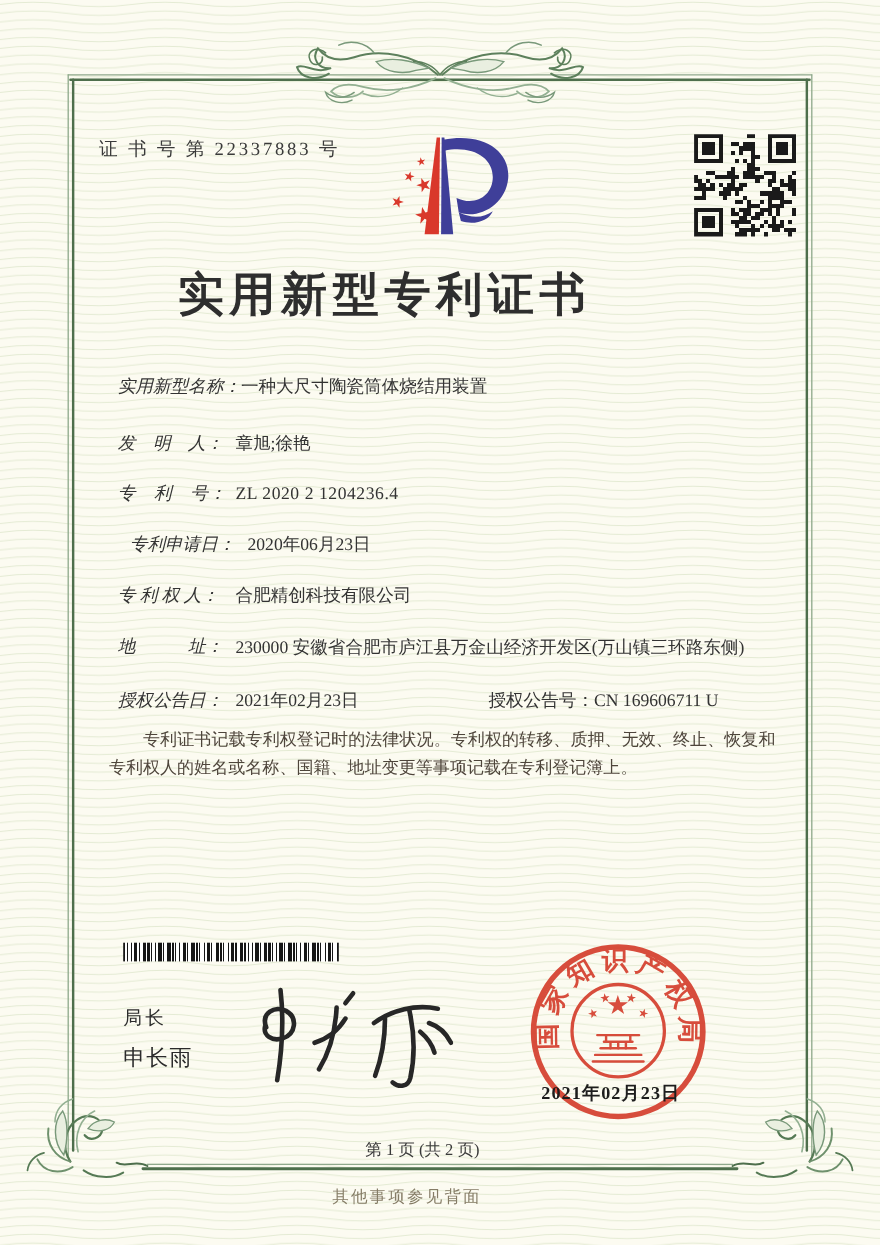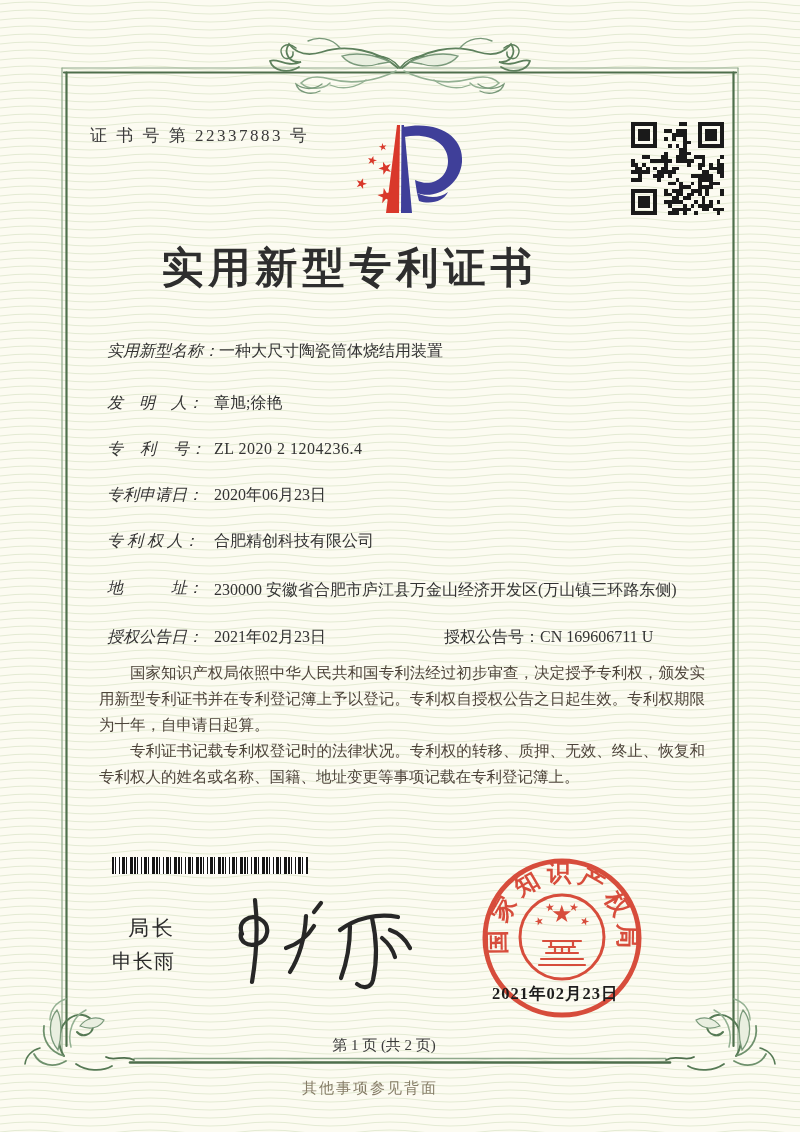--- a/index.html
+++ b/index.html
@@ -20,38 +20,38 @@
 
   .title{left:0;width:699px;top:240px;text-align:center;font-size:42px;
     letter-spacing:5px;font-weight:600;color:#2e2e2e;}
 
   .row{left:107px;font-size:16px;color:#333;white-space:nowrap;}
   .row .lbl{display:inline-block;min-width:107px;color:#333;font-style:italic;}
   .row .val{color:#333;}
   .row-name{top:341px;}
   .row-inventor{top:393px;}
   .row-patentno{top:439px;letter-spacing:0.5px;}
-  .row-filing{top:485px;}
+  .row-filing{top:485px;margin-left:11px;}
   .row-patentee{top:531px;}
   .row-address{top:578px;white-space:normal;}
   .row-address .val{display:inline-block;width:498px;vertical-align:top;line-height:24px;}
   .row-grant{top:627px;}
   .grant-no{left:444px;top:627px;font-size:16px;color:#333;white-space:nowrap;}
 
   .paras{left:99px;top:660px;width:606px;font-size:15.5px;line-height:26px;
     color:#4e453b;text-align:justify;}
   .paras p{margin:0;text-indent:2em;}
 
   .barcode{left:112px;top:857px;width:196px;height:17px;
     background:repeating-linear-gradient(90deg,
       #161616 0 2px,#fff 2px 3px,#161616 3px 4px,#fff 4px 7px,
       #161616 7px 8px,#fff 8px 10px,#161616 10px 13px,#fff 13px 14px,
       #161616 14px 15px,#fff 15px 18px,#161616 18px 21px,#fff 21px 22px);}
 
-  .sig-title{left:128px;top:914px;font-size:21px;letter-spacing:3px;
+  .sig-title{left:112px;top:914px;font-size:17px;letter-spacing:3px;
     font-family:"Liberation Sans","DejaVu Sans",sans-serif;color:#2b2b2b;}
   .sig-name{left:112px;top:948px;font-size:20px;letter-spacing:1px;
     font-family:Liberation Sans, sans-serif;color:#2b2b2b;}
   .sig-hand{left:222px;top:888px;}
 
   .seal{left:477px;top:853px;z-index:2;}
   .seal-date{left:492px;top:983px;font-size:16.5px;font-weight:600;
     letter-spacing:1px;color:#1d1d1d;z-index:3;}
 
   .page-num{left:0;width:768px;top:1036px;text-align:center;font-size:15px;color:#3a3a3a;}
@@ -361,21 +361,20 @@
   <span class="lbl">地　　　址：</span><span class="val">230000 安徽省合肥市庐江县万金山经济开发区(万山镇三环路东侧)</span>
 </div>
 <div class="abs content row row-grant">
   <span class="lbl">授权公告日：</span><span class="val">2021年02月23日</span>
 </div>
 <div class="abs content grant-no">
   <span class="lbl">授权公告号：</span><span class="val">CN 169606711 U</span>
 </div>
 
 <div class="abs content paras">
-  <p>国家知识产权局依照中华人民共和国专利法经过初步审查，决定授予专利权，颁发实用新型专利证书并在专利登记簿上予以登记。专利权自授权公告之日起生效。专利权期限为十年，自申请日起算。</p>
   <p>专利证书记载专利权登记时的法律状况。专利权的转移、质押、无效、终止、恢复和专利权人的姓名或名称、国籍、地址变更等事项记载在专利登记簿上。</p>
 </div>
 
 <div class="abs content barcode"></div>
 
 <div class="abs content sig-title">局长</div>
 <div class="abs content sig-name">申长雨</div>
 
 <svg class="abs content sig-hand" width="190" height="105" viewBox="0 0 190 105">
   <g fill="none" stroke="#272727" stroke-width="4.2" stroke-linecap="round">

